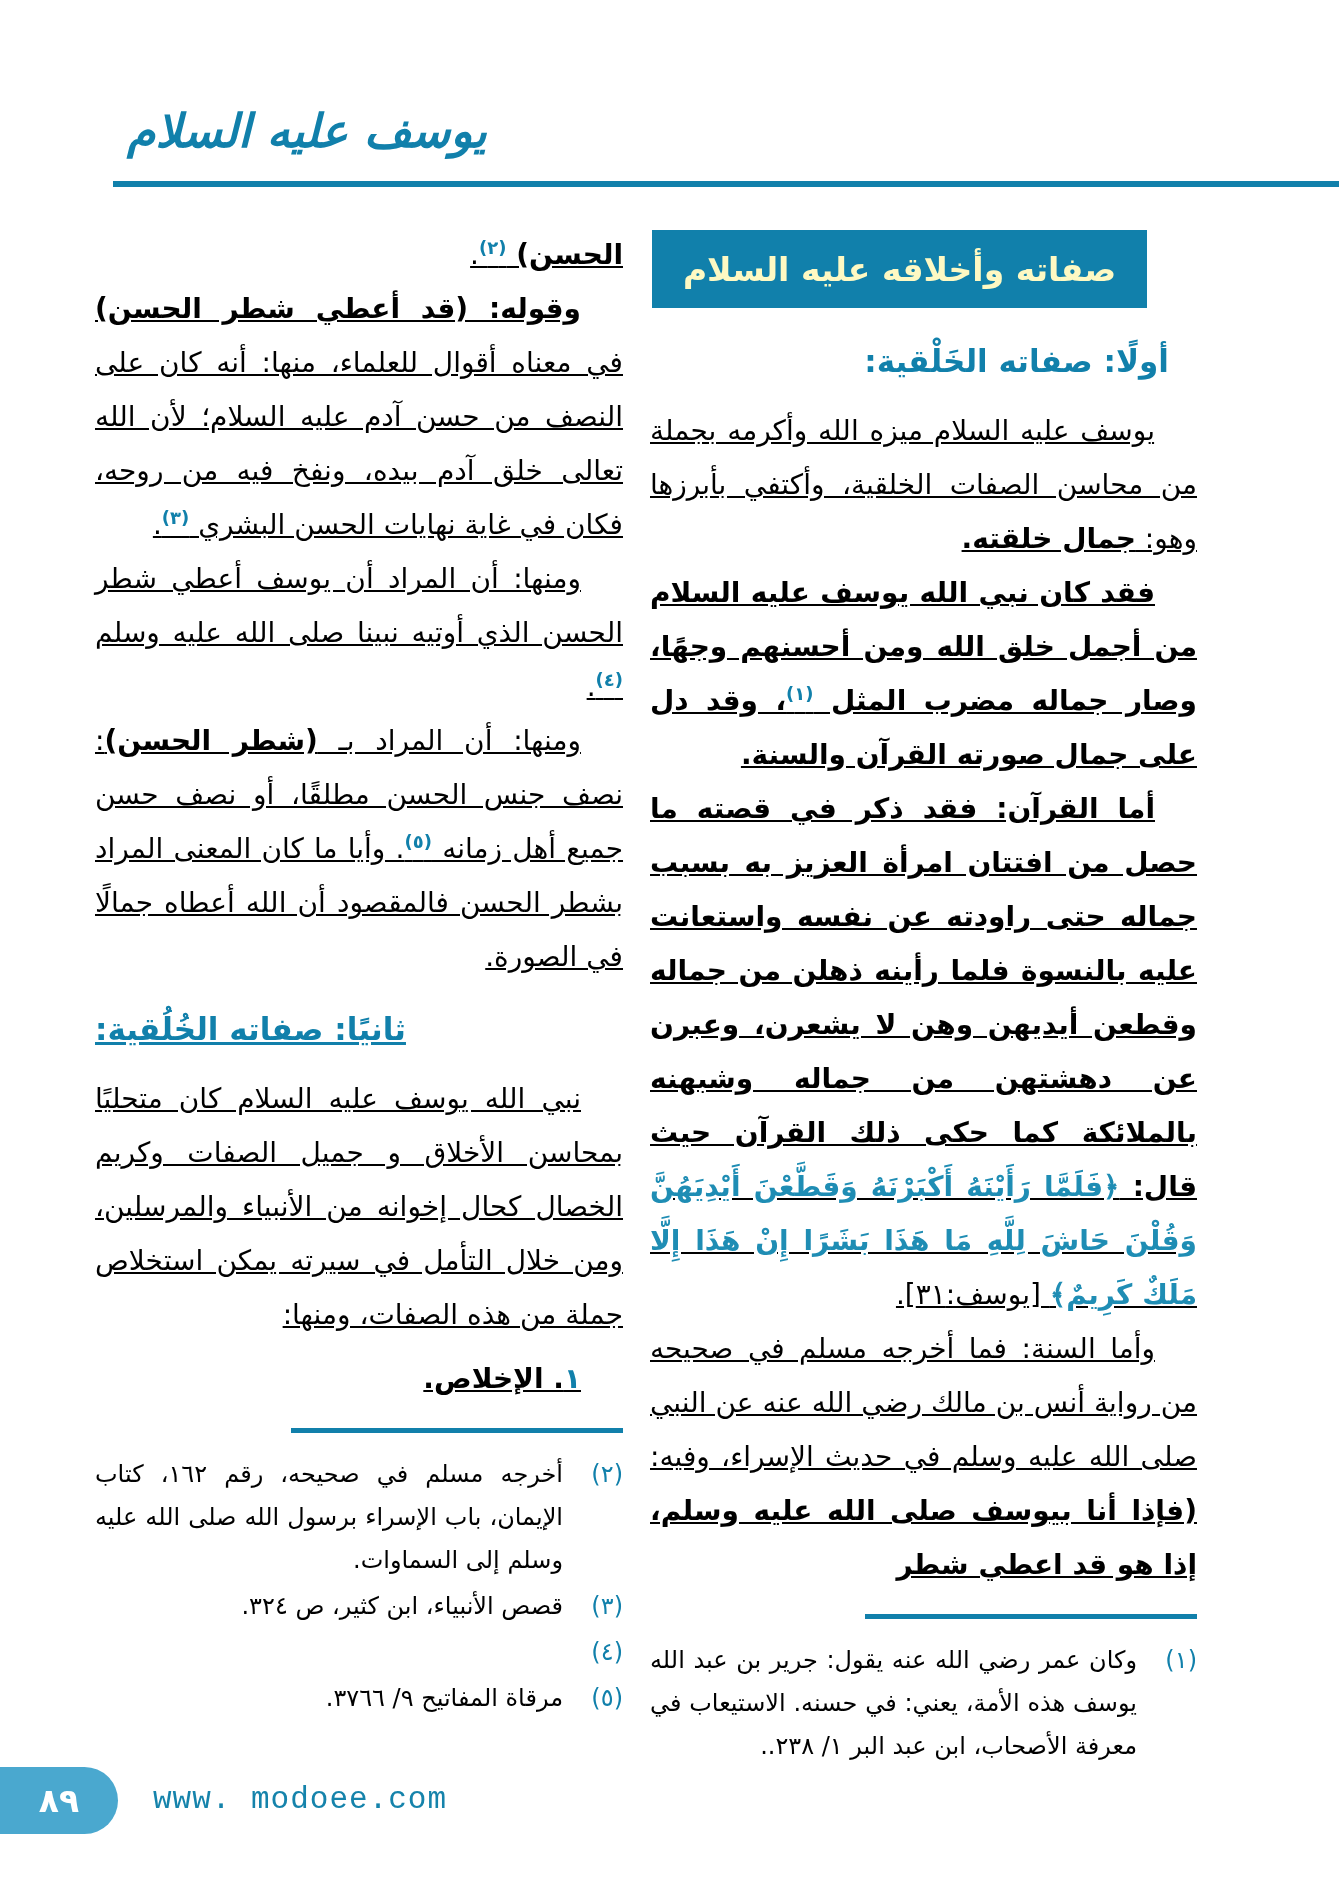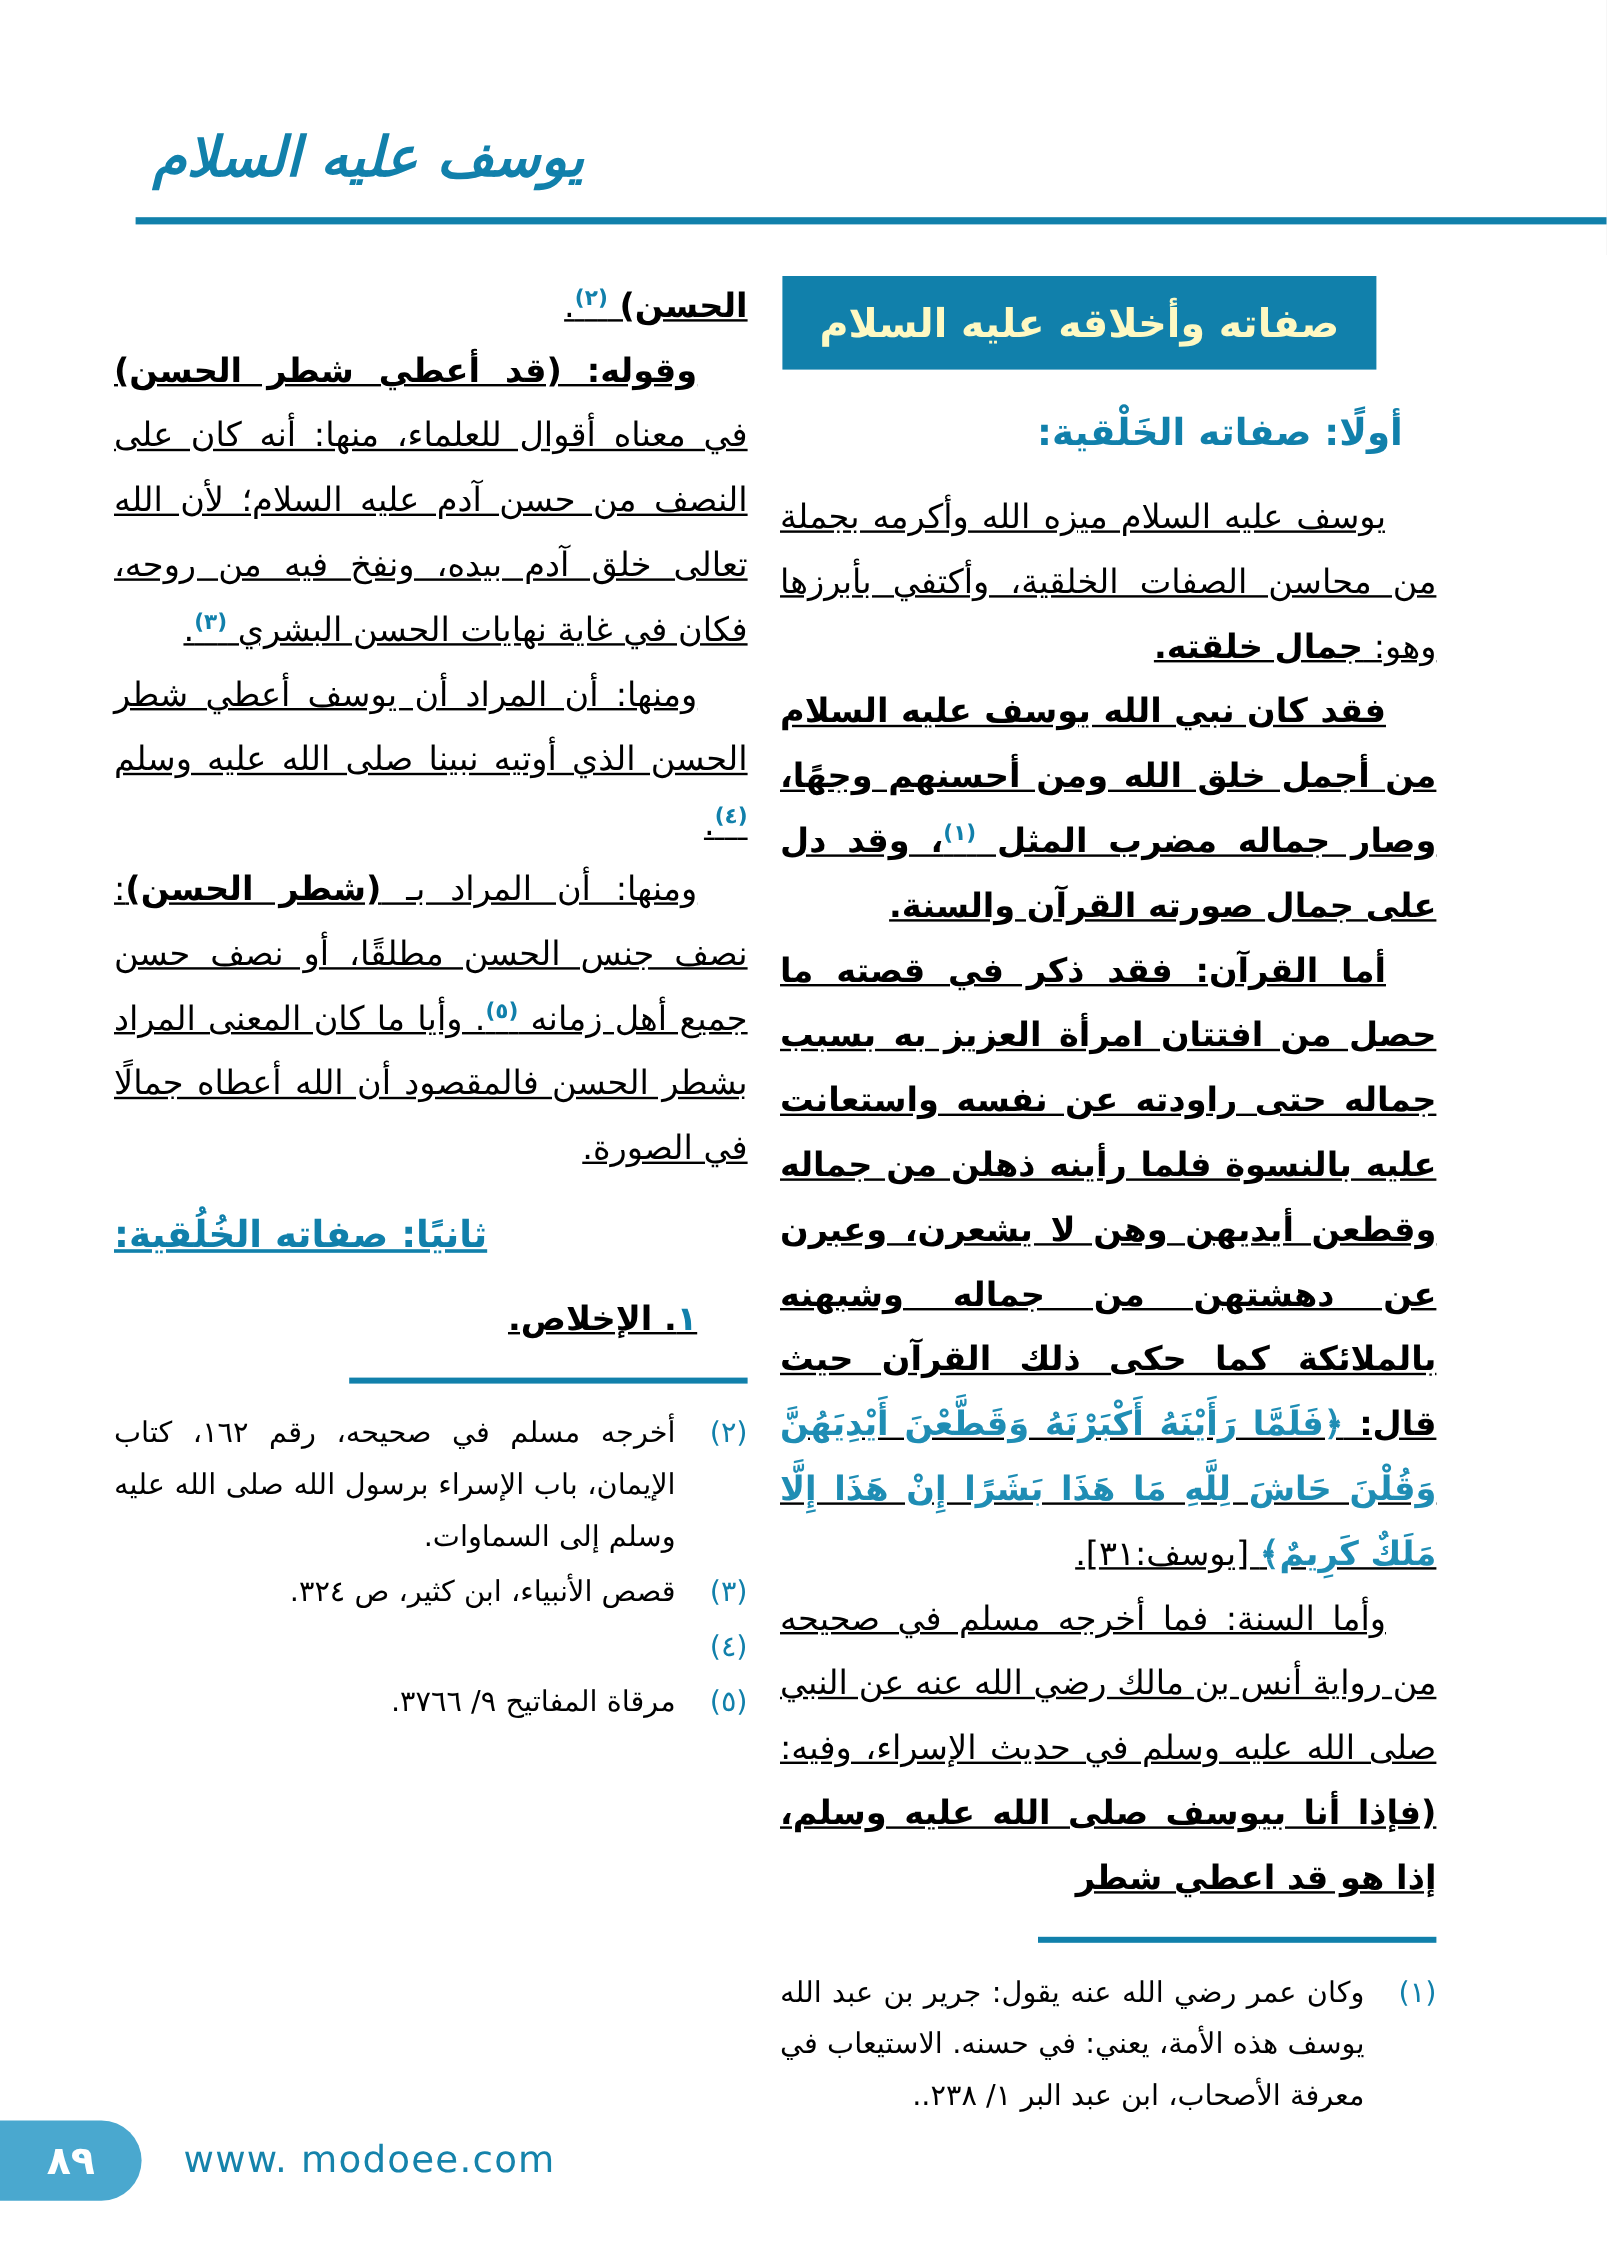--- a/index.html
+++ b/index.html
@@ -50,21 +50,21 @@
   .fn-num{color:#1180ab;flex:0 0 auto;min-width:48px;}
   .fn-text{flex:1;text-align:justify;}
   
   .page-pill{
     position:absolute;left:0;top:1767px;width:118px;height:67px;background:#4aa8cf;
     border-radius:0 34px 34px 0;display:flex;align-items:center;justify-content:center;text-align:right;
   }
   .page-pill span{color:#ffffff;font-size:33px;font-weight:bold;}
   .website{
     position:absolute;left:153px;top:1782px;font-size:31px;color:#1583ab;
-    direction:ltr;text-decoration:none;letter-spacing:1px;cursor:pointer;
+    direction:ltr;text-decoration:none;letter-spacing:1px;cursor:pointer;font-family:Liberation Mono, monospace;
   }
 </style>
 </head>
 <body>
 
 <div class="page">
 
   <div class="calligraphy">يوسف عليه السلام</div>
   <div class="header-rule"></div>
 
@@ -90,20 +90,21 @@
         </div>
     </section>
 
     <section class="col col-secondary">
       <div class="paras">
           <div class="para noindent"><span class="s-b">الحسن) </span><span class="s-r">(٢)</span><span class="s-n">.</span></div>
           <div class="para "><span class="s-b">وقوله: (قد أعطي شطر الحسن) </span><span class="s-n">في معناه أقوال للعلماء، منها: أنه كان على النصف من حسن آدم عليه السلام؛ لأن الله تعالى خلق آدم بيده، ونفخ فيه من روحه، فكان في غاية نهايات الحسن البشري </span><span class="s-r">(٣)</span><span class="s-n">.</span></div>
           <div class="para "><span class="s-n">ومنها: أن المراد أن يوسف أعطي شطر الحسن الذي أوتيه نبينا صلى الله عليه وسلم </span><span class="s-r">(٤)</span><span class="s-n">.</span></div>
           <div class="para "><span class="s-n">ومنها: أن المراد بـ </span><span class="s-b">(شطر الحسن)</span><span class="s-n">: نصف جنس الحسن مطلقًا، أو نصف حسن جميع أهل زمانه </span><span class="s-r">(٥)</span><span class="s-n">. وأيا ما كان المعنى المراد بشطر الحسن فالمقصود أن الله أعطاه جمالًا في الصورة.</span></div>
           <div class="para heading"><span class="s-t">ثانيًا: صفاته الخُلُقية:</span></div>
+          <div class="para "><span class="s-n">نبي الله يوسف عليه السلام كان متحليًا بمحاسن الأخلاق و جميل الصفات وكريم الخصال كحال إخوانه من الأنبياء والمرسلين، ومن خلال التأمل في سيرته يمكن استخلاص جملة من هذه الصفات، ومنها:</span></div>
           <div class="para item"><span class="s-t">١</span><span class="s-b">. الإخلاص.</span></div>
         </div>
       <div class="fn-sep"></div>
       <div class="footnotes">
           <div class="fn">
             <span class="fn-num">(٢)</span>
             <span class="fn-text">أخرجه مسلم في صحيحه، رقم ١٦٢، كتاب الإيمان، باب الإسراء برسول الله صلى الله عليه وسلم إلى السماوات.</span>
           </div>
           <div class="fn">
             <span class="fn-num">(٣)</span>

